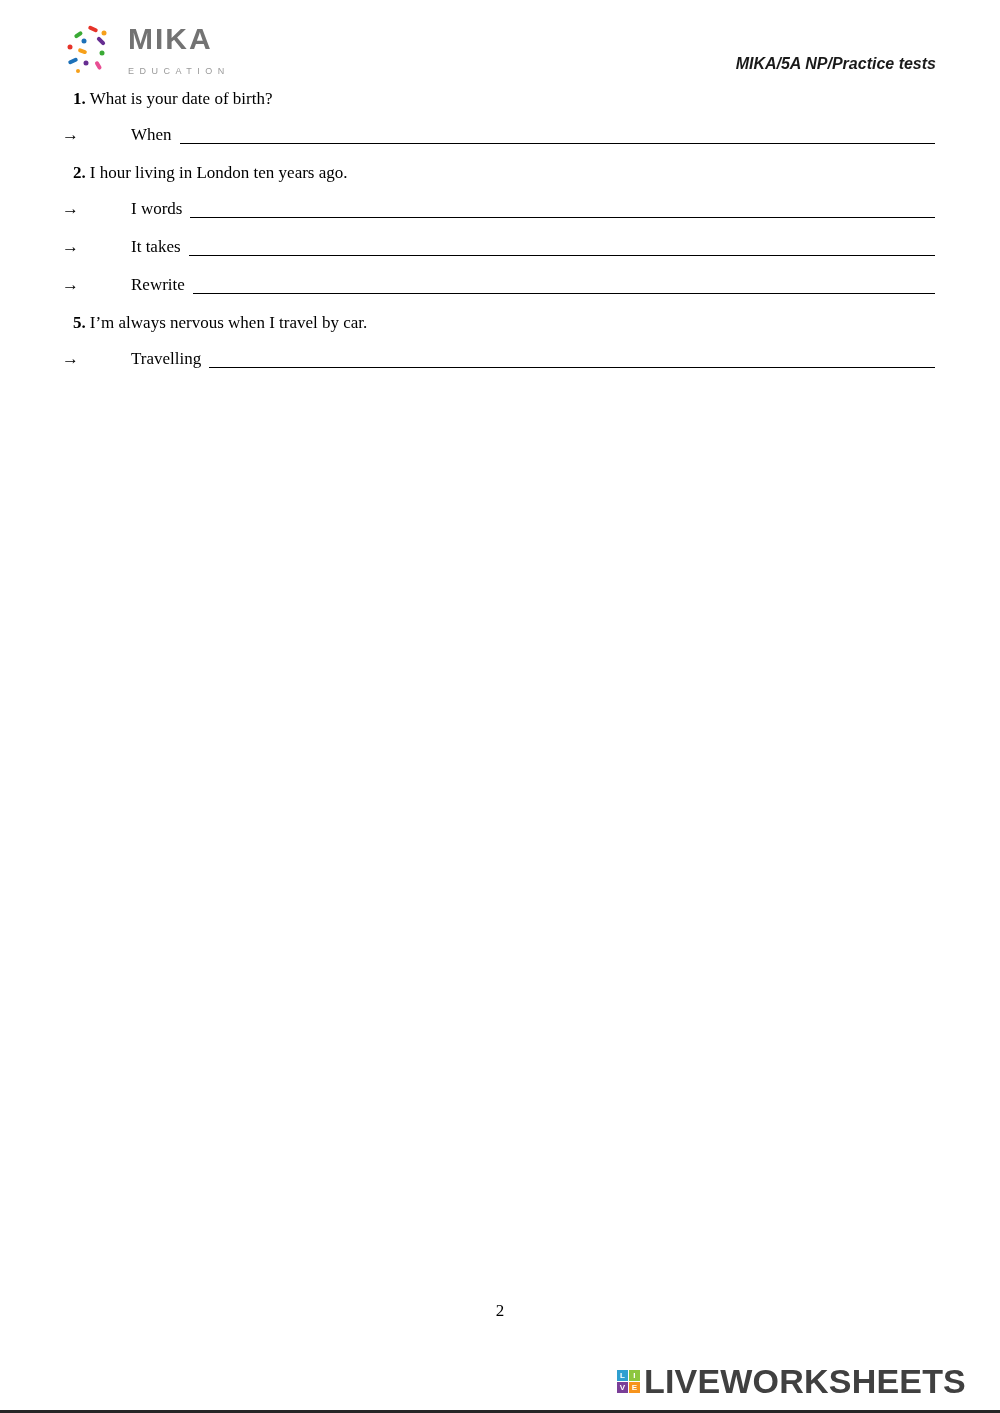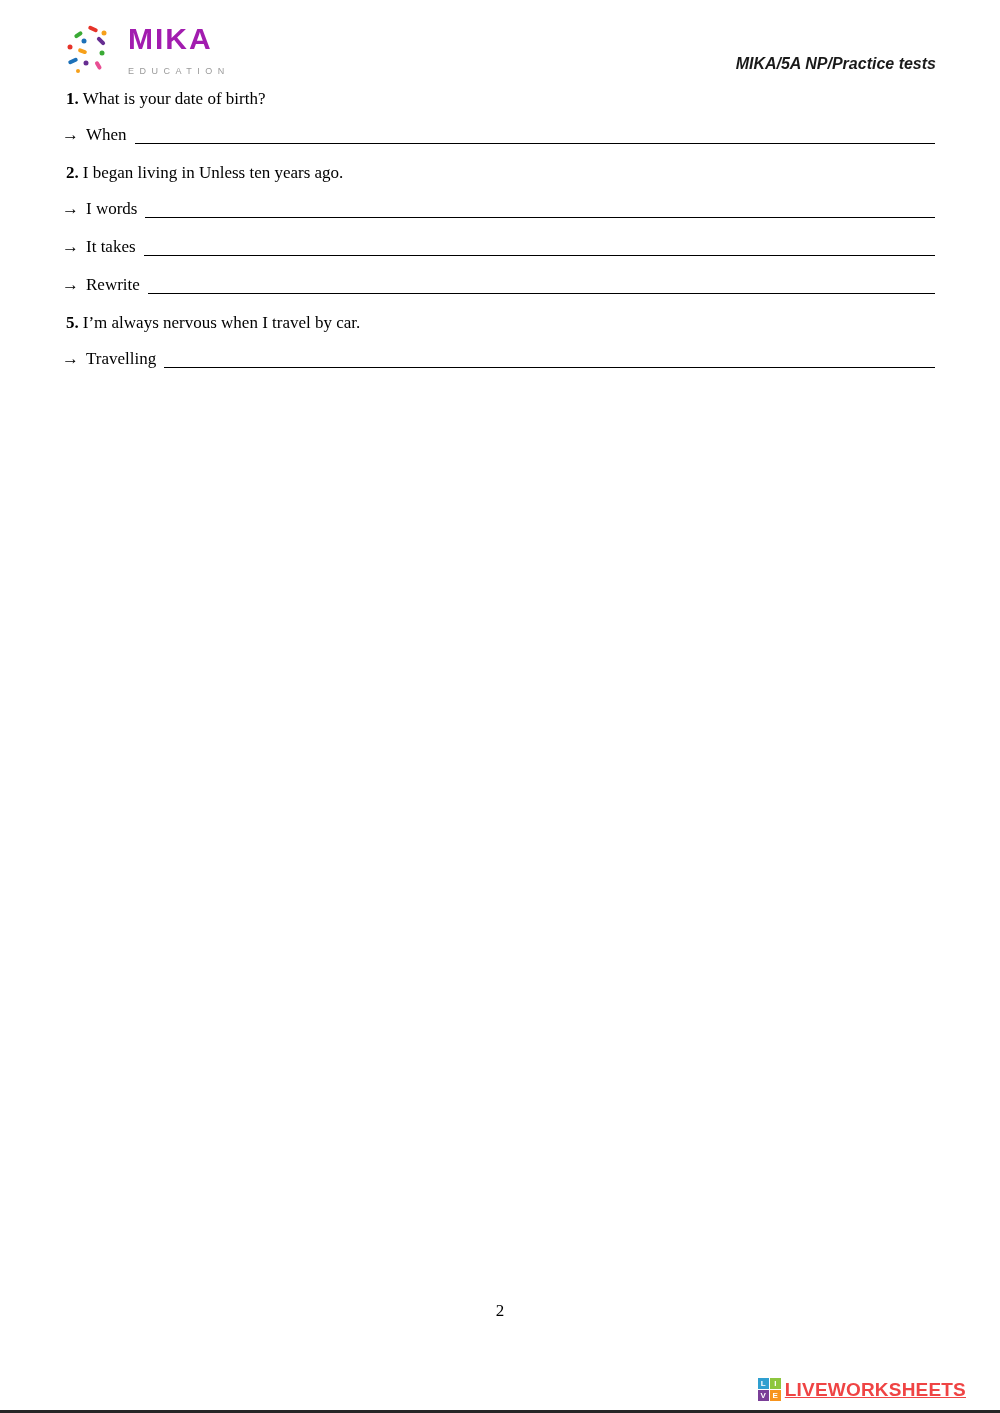--- a/index.html
+++ b/index.html
@@ -17,47 +17,47 @@
   .header {
     position:absolute; top:24px; left:62px; right:64px;
     display:flex; justify-content:space-between; align-items:flex-end;
   }
   .logo { display:flex; align-items:center; gap:10px; }
   .logo-icon svg { display:block; }
   .logo-textblock { display:flex; flex-direction:column; }
   .brand {
     font-family:"Liberation Sans", sans-serif;
     font-weight:bold; font-size:30px; line-height:1;
-    letter-spacing:2px; color:#a21caf;
+    letter-spacing:2px; color:#737373;
   }
   .sub {
     font-family:"Liberation Sans", sans-serif;
     font-size:9px; letter-spacing:5.5px; color:#9a9a9a; margin-top:12px;
   }
   .course {
     font-family:"Liberation Sans", sans-serif;
     font-weight:bold; font-style:italic;
     font-size:16px; color:#1a1a1a; padding-bottom:3px;
   }
 
   
   .content { position:absolute; top:88px; left:62px; right:65px; }
   .section-title {
     font-weight:bold; font-style:italic;
     font-size:16.5px; margin:0 0 16px 0;
   }
-  .sentence { font-size:17px; line-height:22px; margin:0 0 14px 4px; }
+  .sentence { font-size:17px; line-height:22px; margin:0 0 14px 11px; }
   .num { font-weight:bold; margin-right:4px; }
   .answer-line {
     display:flex; align-items:flex-end;
     font-size:17px; line-height:22px;
     margin:0 0 16px 0;
   }
   .arrow { margin-right:7px; white-space:nowrap; }
-  .start { white-space:nowrap; margin-right:8px; }
+  .start { white-space:nowrap; margin-right:8px;margin-left:45px; }
   .blank {
     flex:1 1 auto;
     border-bottom:1px solid #000;
     height:16px;
     margin-bottom:2px;
   }
 
   
   .page-number {
     position:absolute; left:0; right:0; bottom:92px;
@@ -77,23 +77,22 @@
   .lw-sq {
     color:#fff; font-size:8px; font-weight:bold;
     display:flex; align-items:center; justify-content:center;
     line-height:1;
   }
   .sq-0 { background:#2f9fd0; }
   .sq-1 { background:#8dc63f; }
   .sq-2 { background:#7a3f98; }
   .sq-3 { background:#f7941d; }
   .lw-text {
-    font-weight:bold; font-size:19px; letter-spacing:0.2px;
-    color:#ef4444;
-    text-decoration:underline;
+    font-weight:bold; font-size:34px; letter-spacing:0.2px;
+    color:#404040;
   }
   .bottom-bar {
     position:absolute; left:0; right:0; bottom:0;
     height:3px; background:#262626;
   }
 </style>
 </head>
 <body>
 
 <div class="page">
@@ -132,21 +131,21 @@
       </p>
       <p class="answer-line">
         <span class="arrow">→</span>
         <span class="start">When</span>
         <span class="blank"></span>
       </p>
     </div>
 
     <div>
       <p class="sentence">
-        <b class="num">2.</b><span>I began living in Unless ten years ago.</span>
+        <b class="num">2.</b><span>I hour living in London ten years ago.</span>
       </p>
       <p class="answer-line">
         <span class="arrow">→</span>
         <span class="start">I words</span>
         <span class="blank"></span>
       </p>
     </div>
 
     <div>
       <p class="answer-line">

